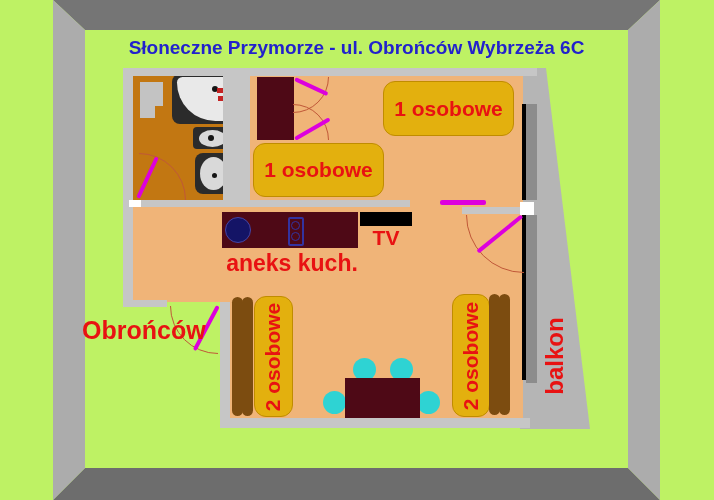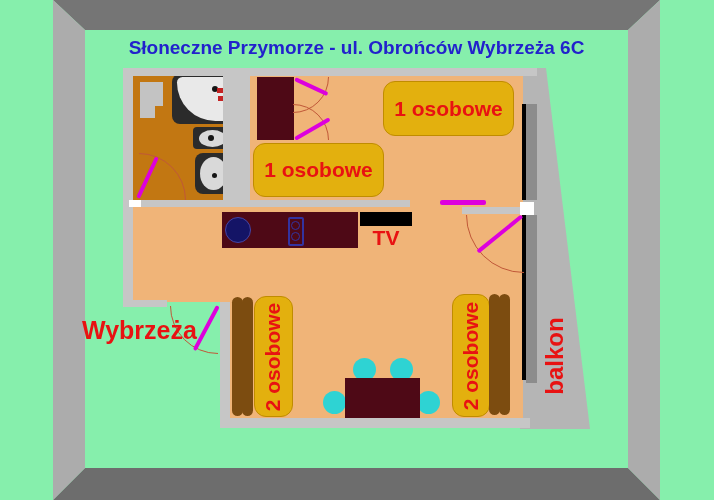--- a/index.html
+++ b/index.html
@@ -1,16 +1,16 @@
 <!DOCTYPE html>
 <html style="--title-blue: #2222cc; --label-red: #e81212; --floor: #f0b478; --bathroom-floor: #c27712; --wall: #c6c6c6; --balcony-gray: #b5b5b5; --window-sill: #8c8c8c; --window-line: #000000; --bed-yellow: #e3b00e; --bed-yellow-border: #c08c00; --bed-brown: #7c4c10; --furniture-maroon: #4e0916; --door-magenta: #dd00dd; --chair-cyan: #2ed3d3; --frame-top: #757575; --frame-bottom: #6d6d6d; --frame-side: #acacac; --fixture-dark: #2b2b2b; --fixture-light: #d9d9d9; --sink-navy: #141466; --hob-blue: #3333a0; --arc-color: #c05838;"><head>
 <meta charset="utf-8">
 <style>
   html,body{margin:0;padding:0;background:#fff;}
-  #stage{position:relative;width:714px;height:500px;background:#86efac;overflow:hidden;
+  #stage{position:relative;width:714px;height:500px;background:#bef264;overflow:hidden;
          font-family:"Liberation Sans","DejaVu Sans",sans-serif;}
   .abs{position:absolute;}
   .wall{background:var(--wall,#c6c6c6);}
   .white-notch{background:#ffffff;}
   .maroon{background:var(--furniture-maroon,#4e0916);}
   .fixture{background:var(--fixture-dark,#2b2b2b);}
   .bowl{background:var(--fixture-light,#d9d9d9);border-radius:50%;}
   .dot{background:#151515;border-radius:50%;}
   .faucet{background:#c42222;}
   .yellow-bed{background:var(--bed-yellow,#e3b00e);border:1px solid var(--bed-yellow-border,#c08c00);
@@ -121,17 +121,18 @@
   <div class="abs arc" style="left:257px;top:104px;width:72px;height:72px;clip-path:polygon(50% 50%,100% 50%,100% 0,50% 0);"></div>
   <div class="abs arc" style="left:466px;top:157px;width:116px;height:116px;clip-path:polygon(50% 50%,0 50%,0 100%,50% 100%);"></div>
 
   <div class="abs door" style="left:138px;top:196px;width:45px;transform:rotate(-65deg);"></div>
   <div class="abs door" style="left:218px;top:304px;width:50px;transform:rotate(118deg);"></div>
   <div class="abs door" style="left:295px;top:77px;width:36px;transform:rotate(25deg);"></div>
   <div class="abs door" style="left:295px;top:137px;width:40px;transform:rotate(-30deg);"></div>
   <div class="abs door" style="left:440px;top:200px;width:46px;height:5px;"></div>
   <div class="abs door" style="left:522px;top:214px;width:57px;transform:rotate(141deg);"></div>
 
+  <div class="abs red-label" style="left:222px;top:250px;width:140px;font-size:23px;">aneks kuch.</div>
   <div class="abs red-label" style="left:362px;top:226px;width:48px;font-size:21px;">TV</div>
-  <div class="abs red-label" style="left:82px;top:316px;width:94px;font-size:25px;">Wybrzeża</div>
+  <div class="abs red-label" style="left:82px;top:316px;width:94px;font-size:25px;">Obrońców</div>
   <div class="abs red-label" style="left:513px;top:344px;width:84px;height:24px;font-size:24px;line-height:24px;transform:rotate(-90deg);">balkon</div>
 
 </div>
 
 </body></html>

